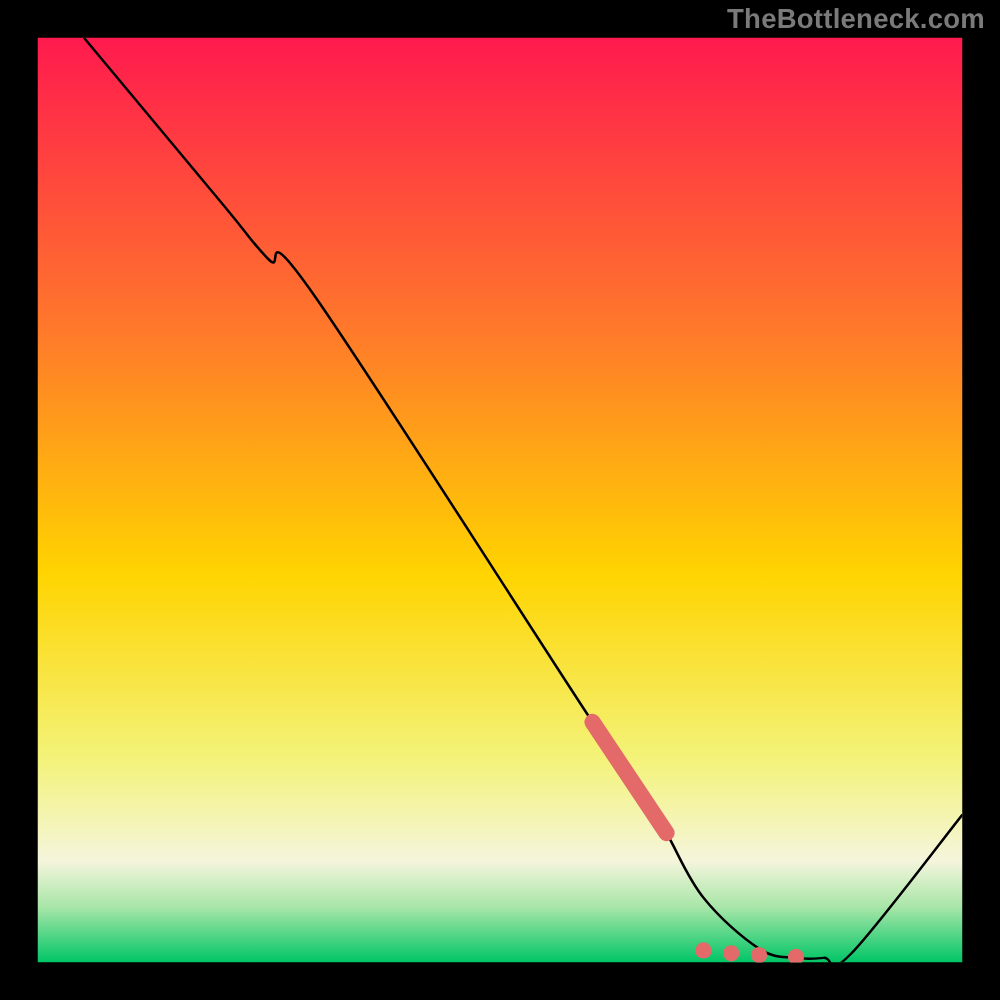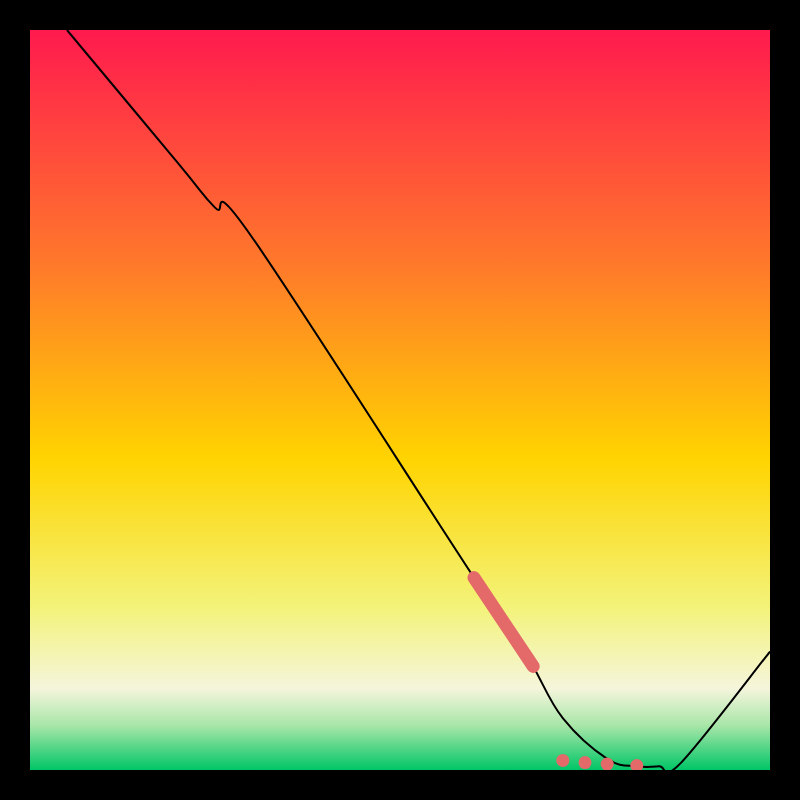--- a/index.html
+++ b/index.html
@@ -33,20 +33,21 @@
     top: 30px;
     width: 740px;
     height: 740px;
     z-index: 2;
   }
 </style>
 </head>
 <body>
 
 <div class="wrap">
+  <div class="watermark">TheBottleneck.com</div>
 
   <svg class="plot" viewBox="0 0 740 740" preserveAspectRatio="none">
     <defs>
       <linearGradient id="bg-grad" x1="0" y1="0" x2="0" y2="1">
         <stop id="g0" offset="0%" stop-color="#ff1a4e"></stop>
         <stop id="g1" offset="32%" stop-color="#ff7a2a"></stop>
         <stop id="g2" offset="58%" stop-color="#ffd400"></stop>
         <stop id="g3" offset="78%" stop-color="#f3f37a"></stop>
         <stop id="g4" offset="89%" stop-color="#f5f5dc"></stop>
         <stop id="g5" offset="94%" stop-color="#a8e6a8"></stop>

